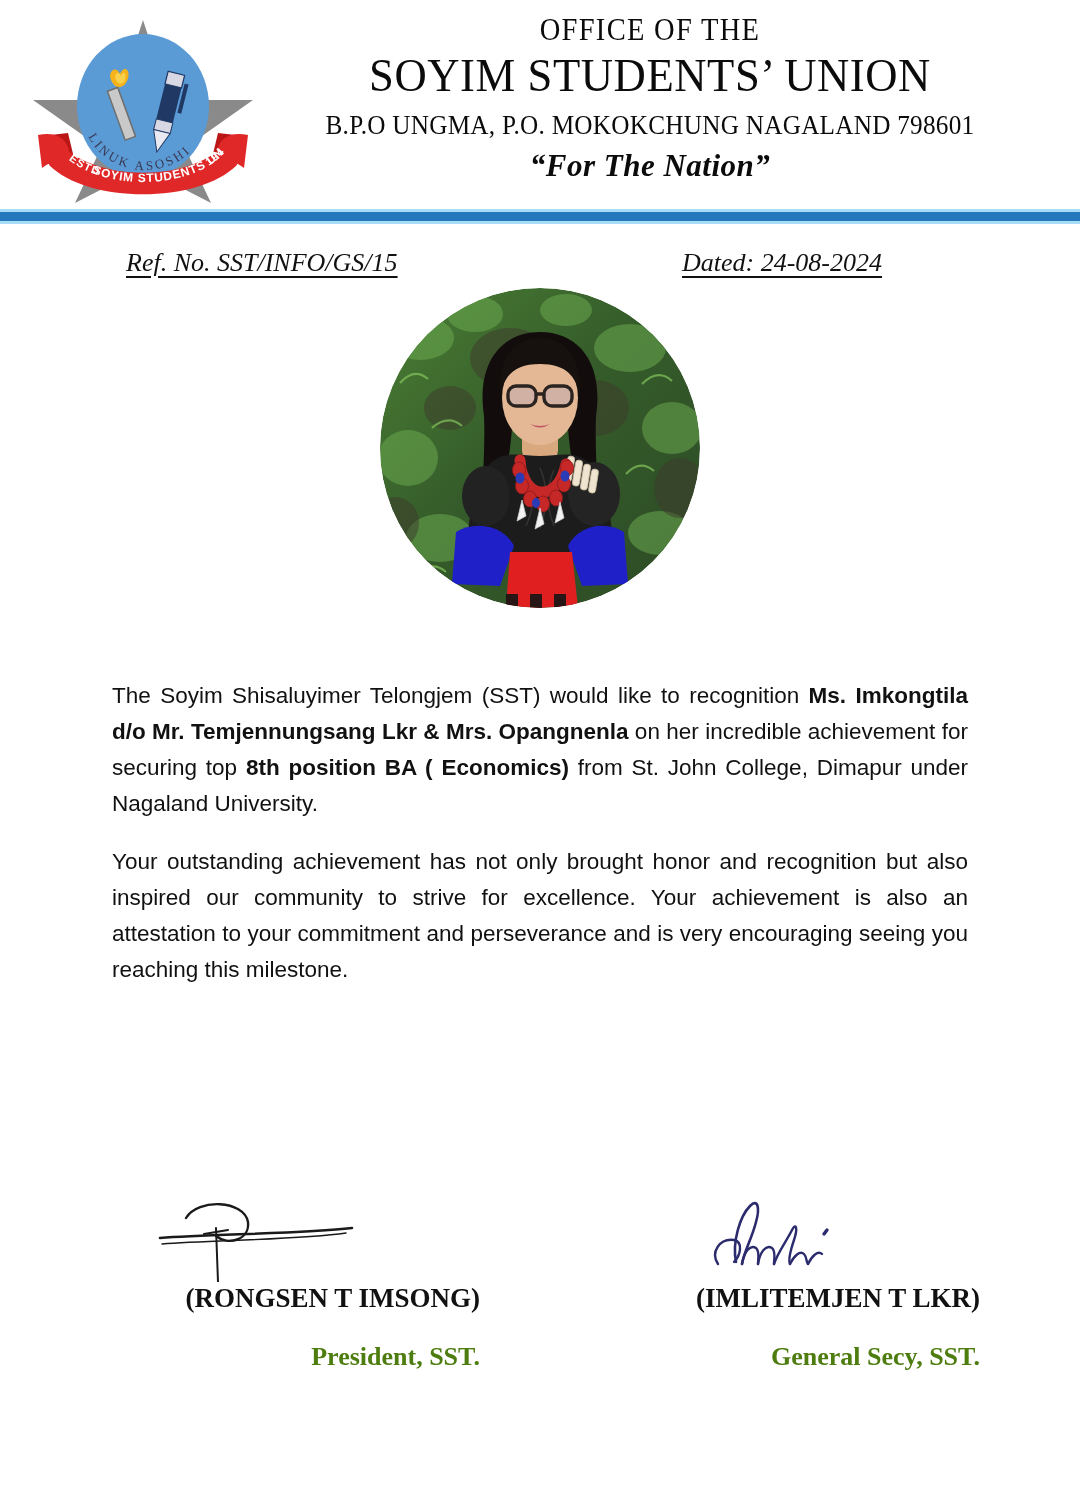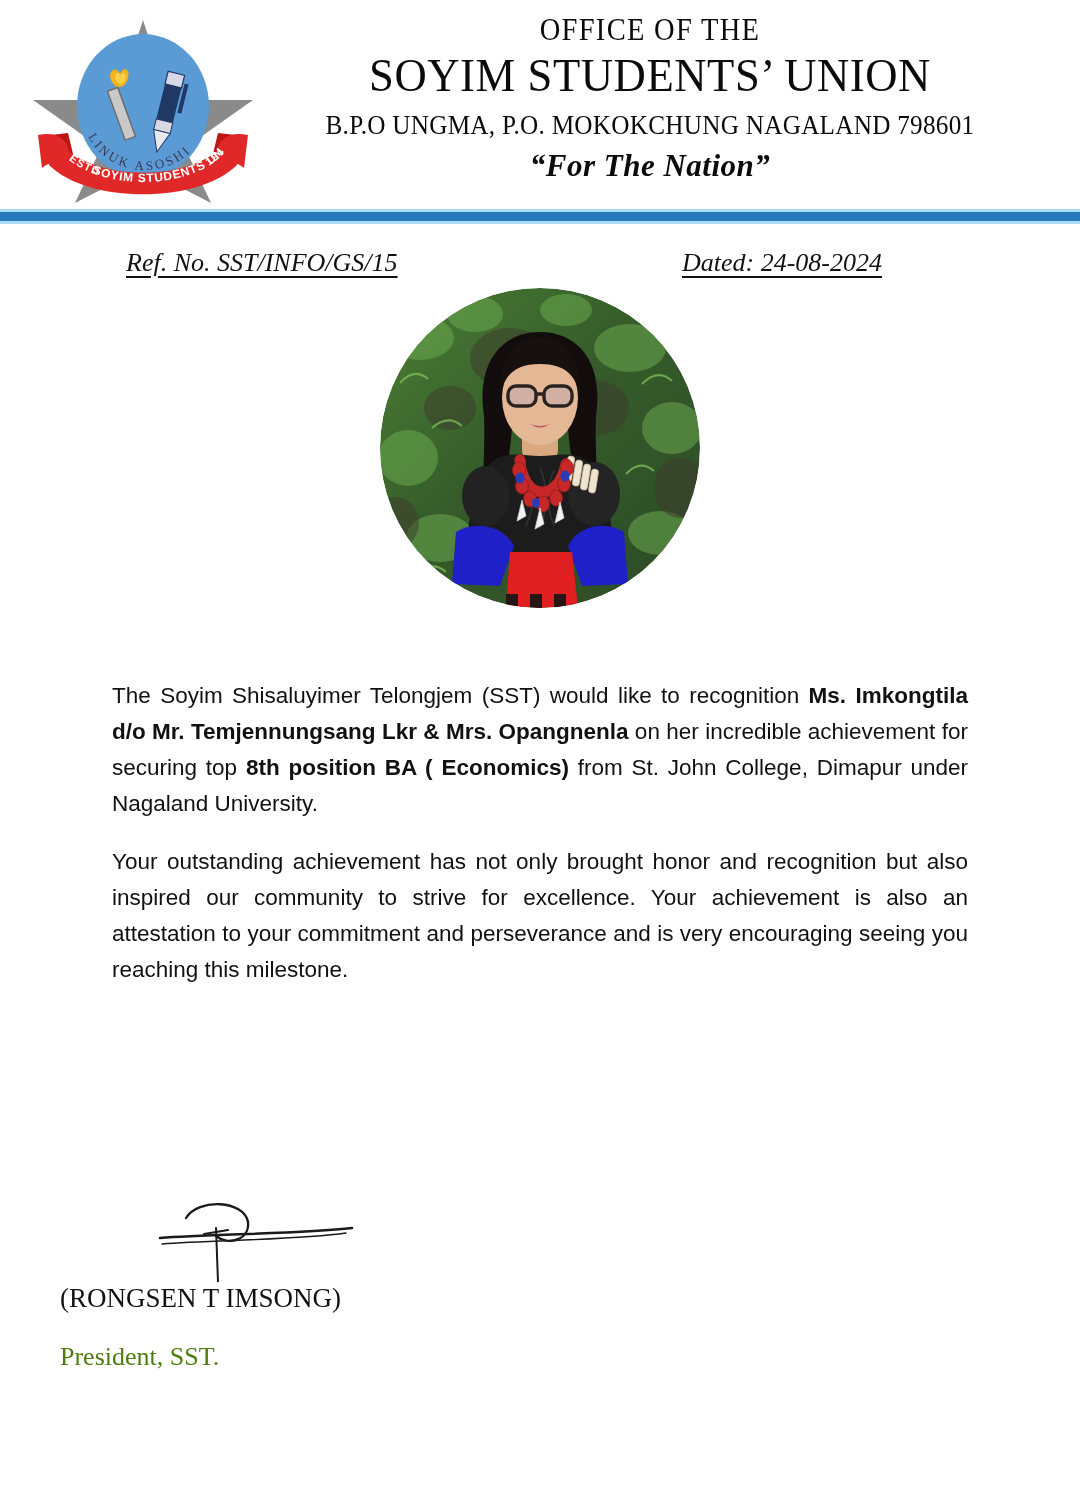--- a/index.html
+++ b/index.html
@@ -153,21 +153,22 @@
   .sign-area {
     position: absolute;
     left: 0;
     top: 1190px;
     width: 1080px;
     height: 220px;
   }
   .sign-col {
     position: absolute;
     width: 420px;
-    text-align: left;
+    text-align: right;
+    font-weight: bold;
   }
   .sign-col.left  { left: 60px; }
   .sign-col.right { left: 560px; }
 
   .sign-mark {
     height: 92px;
     position: relative;
   }
   .sign-mark svg { display: block; margin: 0 auto; }
 
@@ -388,13 +389,31 @@
           <path d="M22,54 C72,50 158,50 206,43" stroke-width="1.4"></path>
           <path d="M76,38 L78,92" stroke-width="2"></path>
           <path d="M64,44 L88,40" stroke-width="2"></path>
         </g>
       </svg>
     </div>
     <div class="sign-name">(RONGSEN T IMSONG)</div>
     <div class="sign-role">President, SST.</div>
   </div>
 
+  <div class="sign-col right">
+    <div class="sign-mark">
+      <svg width="260" height="92" viewBox="0 0 260 92">
+        <g fill="none" stroke="#2b2b6e" stroke-linecap="round" stroke-linejoin="round">
+          <path d="M78,74 C70,62 80,48 94,50 C104,52 100,66 94,72" stroke-width="2.4"></path>
+          <path d="M96,72 C92,52 100,26 110,16 C118,8 120,18 116,32 C112,48 104,62 102,74" stroke-width="2.6"></path>
+          <path d="M102,74 C104,62 110,54 116,58 C120,61 118,70 118,74" stroke-width="2.4"></path>
+          <path d="M118,74 C120,62 126,54 132,58 C136,61 134,70 134,74" stroke-width="2.4"></path>
+          <path d="M134,74 C138,62 146,52 152,40 C156,32 158,38 154,50 C150,62 148,70 150,74" stroke-width="2.4"></path>
+          <path d="M150,74 C154,66 160,60 164,64 C167,67 166,72 168,74" stroke-width="2.4"></path>
+          <path d="M168,74 C172,66 178,60 182,64" stroke-width="2.4"></path>
+          <path d="M184,44 L187,40" stroke-width="3.4"></path>
+        </g>
+      </svg>
+    </div>
+    <div class="sign-name">(IMLITEMJEN T LKR)</div>
+    <div class="sign-role">General Secy, SST.</div>
+  </div>
 </div>
 
 </body></html>

